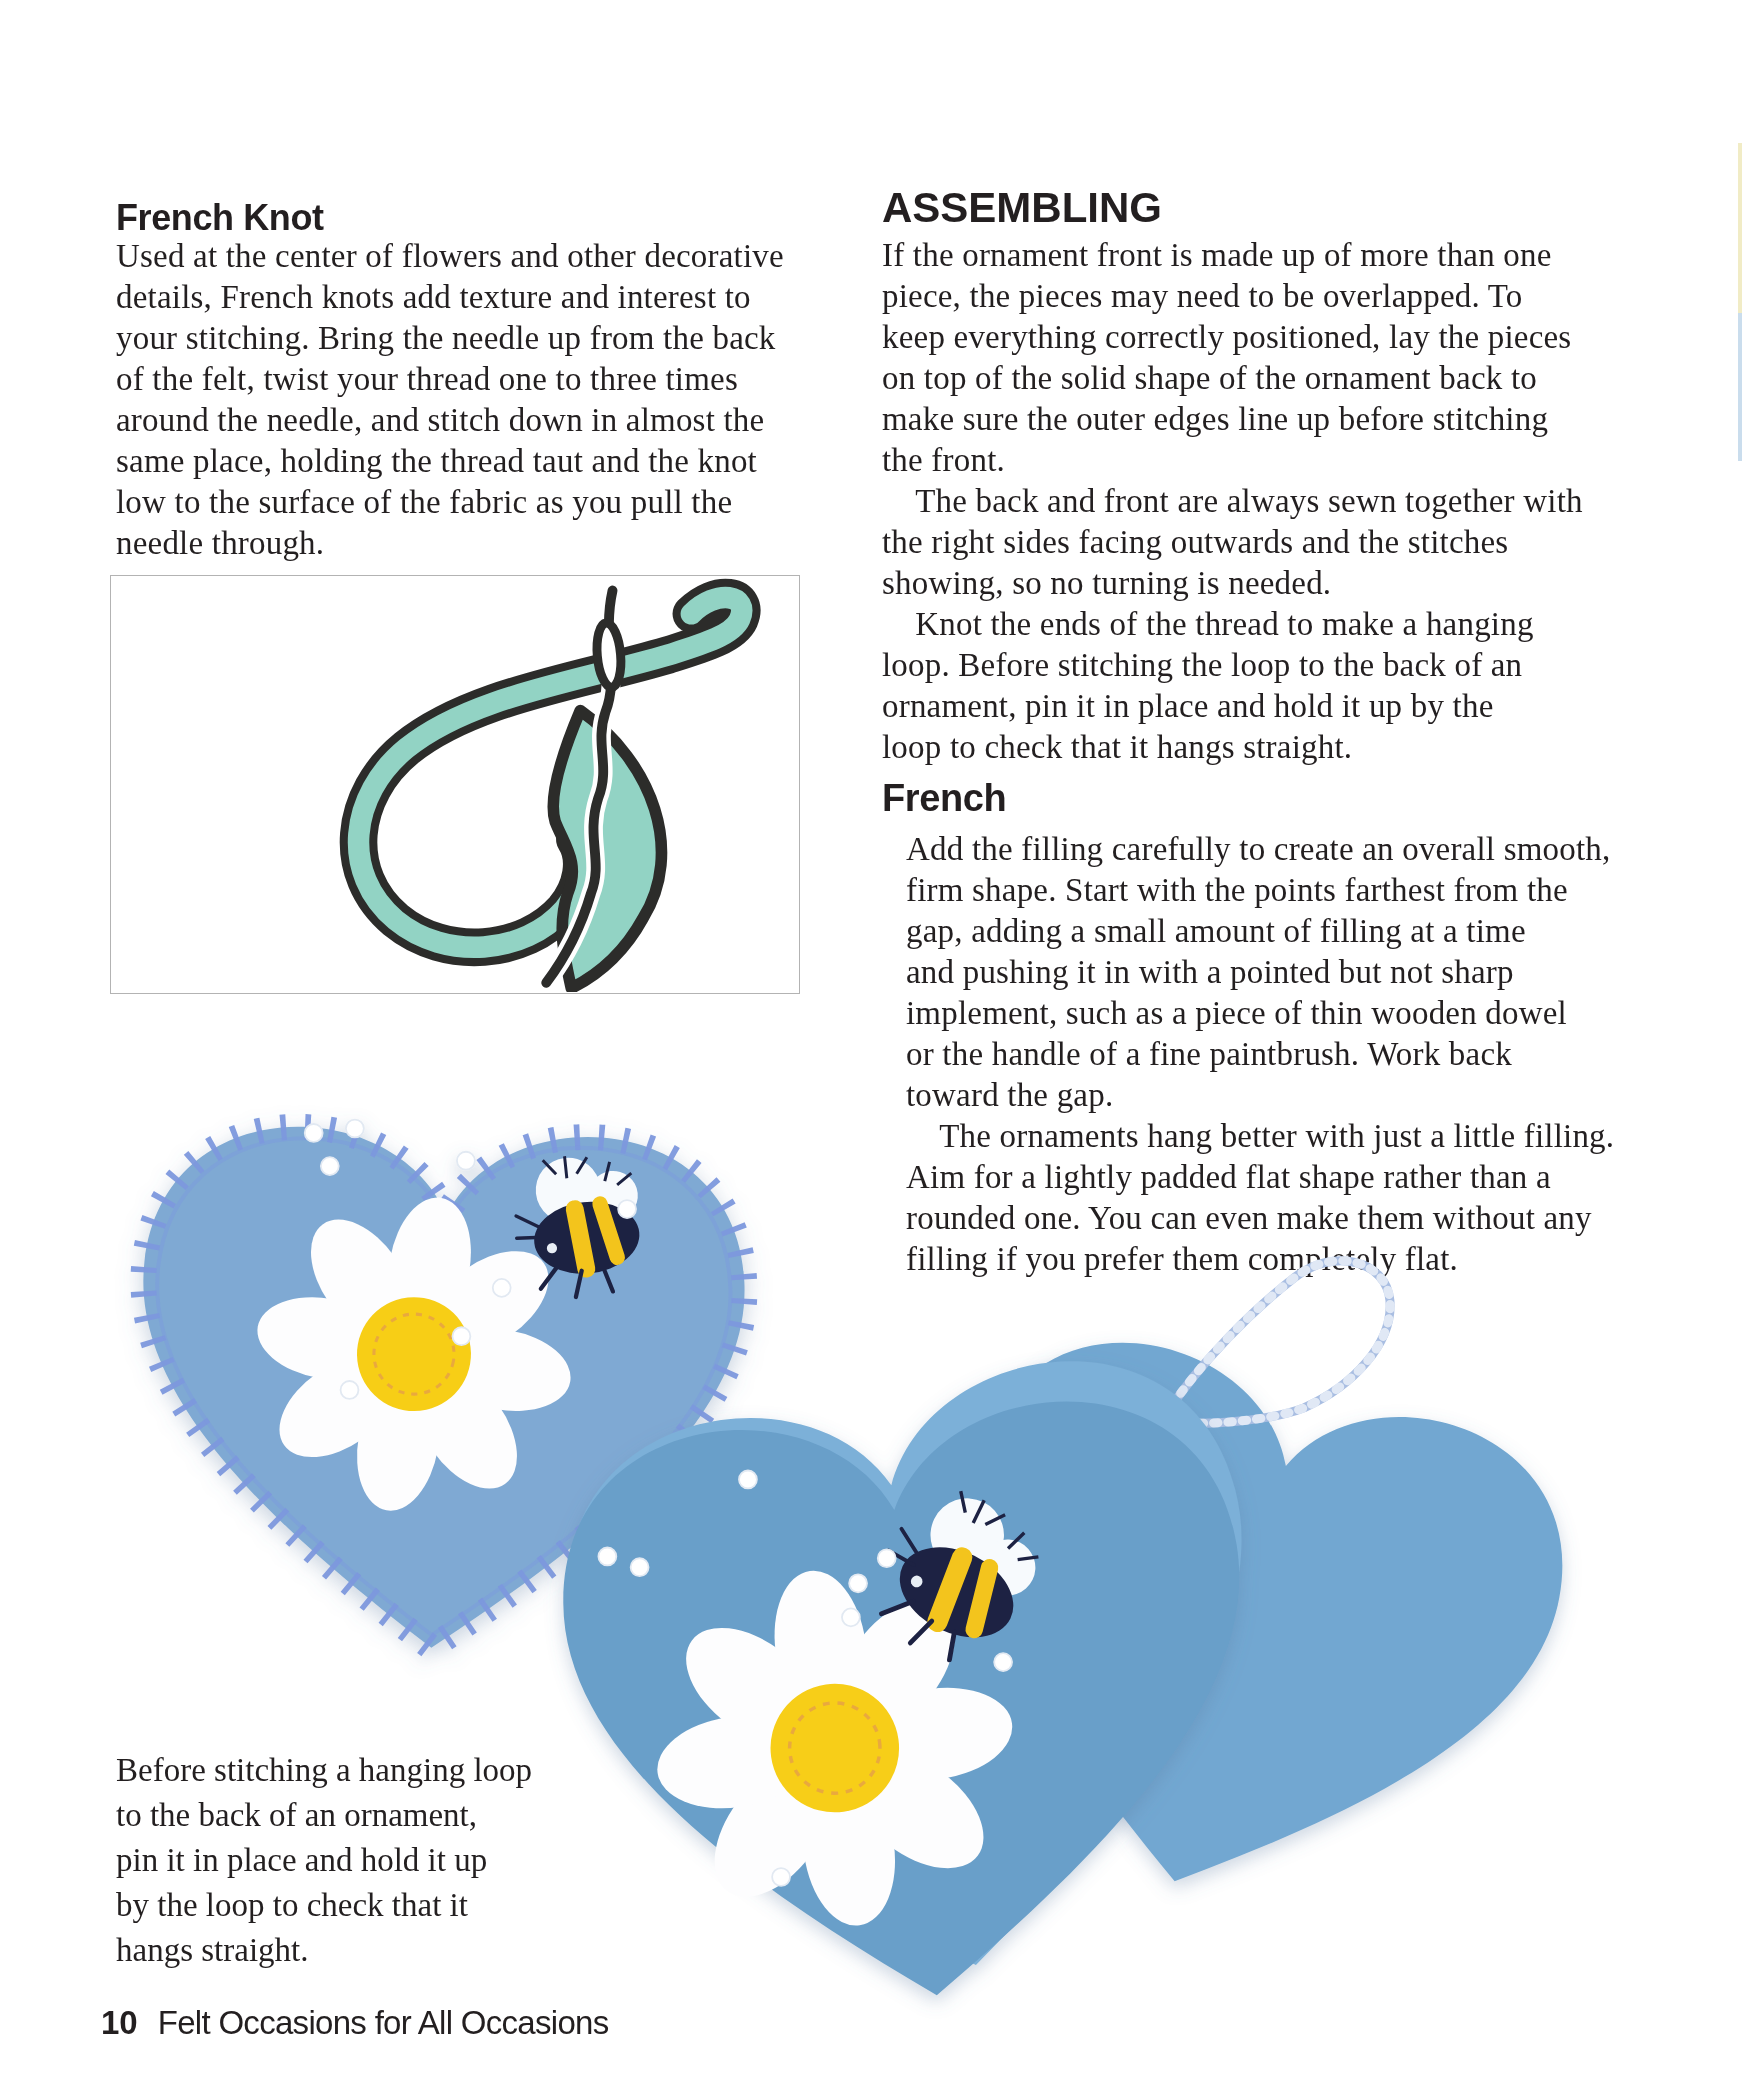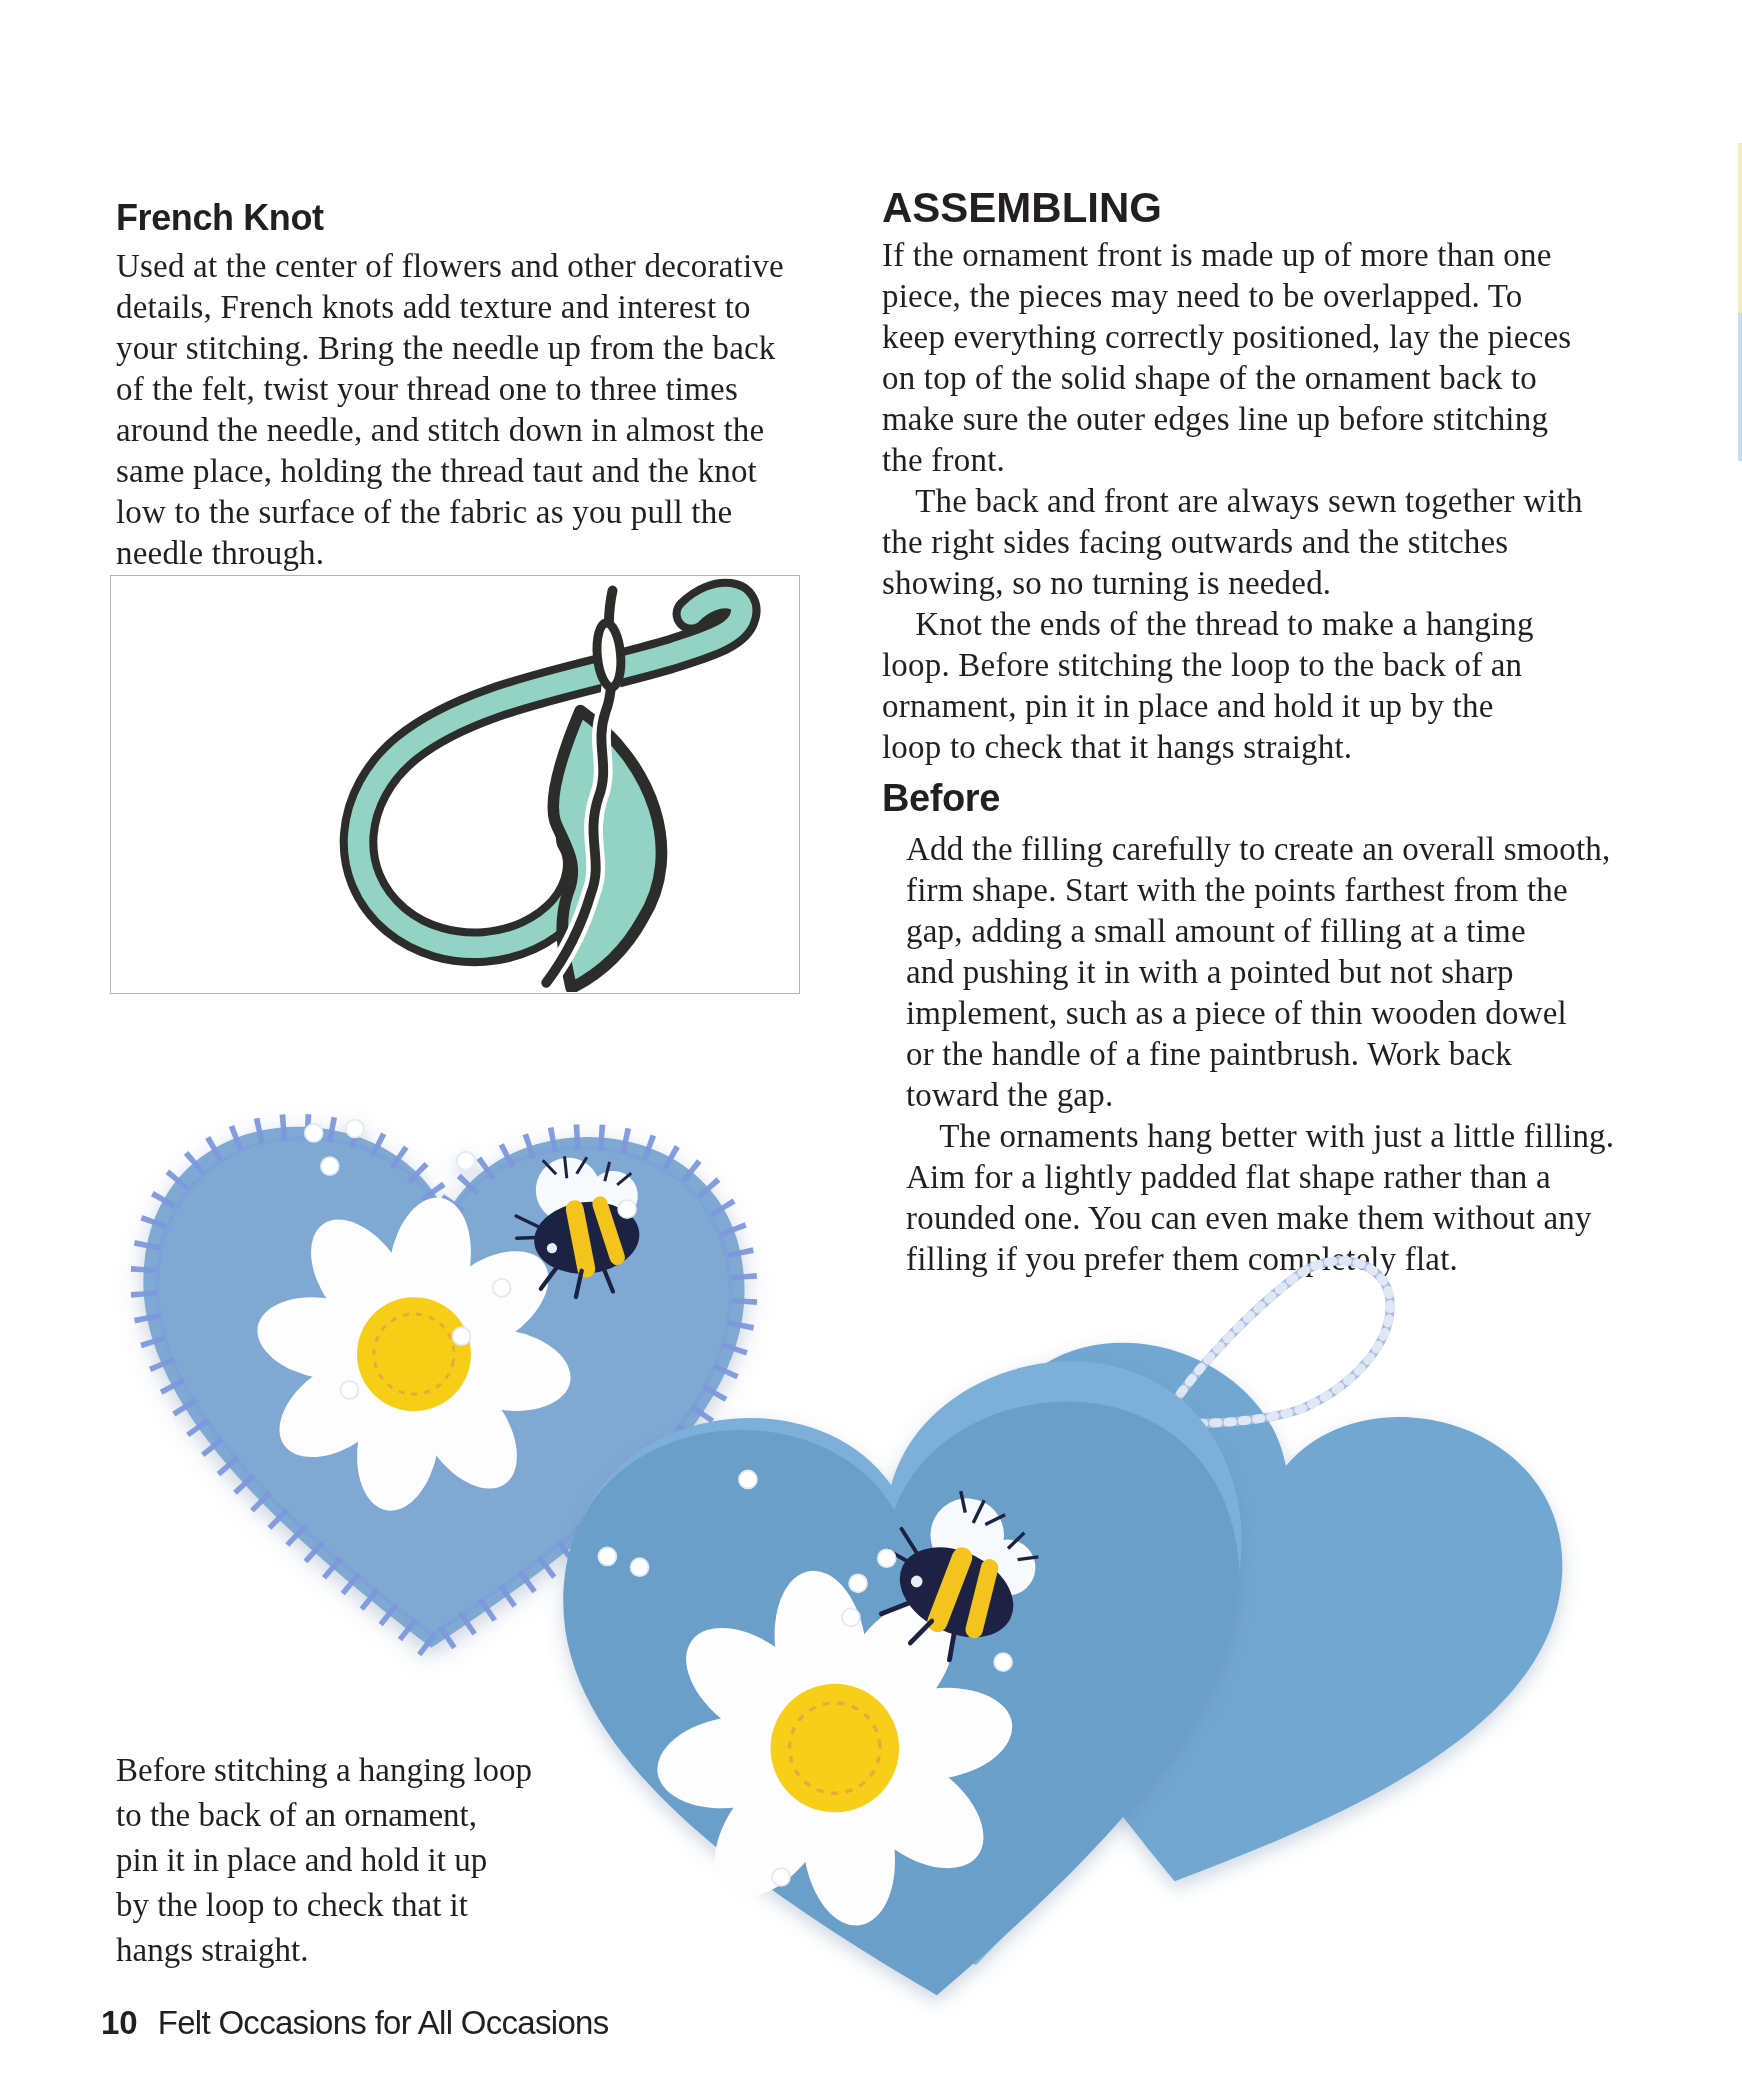--- a/index.html
+++ b/index.html
@@ -35,21 +35,21 @@
   }
   .edge-strip{width:5.4px;right:0;}
   svg{display:block;}
   .wing{fill:#f7fafd;}
 </style>
 </head>
 <body>
 
 <div class="abs heading-sans h-sub" style="left:116px;top:197px;">French Knot</div>
 
-<div class="abs serif-para" style="left:116px;top:246px;">Used at the center of flowers and other decorative
+<div class="abs serif-para" style="left:116px;top:236px;">Used at the center of flowers and other decorative
 details, French knots add texture and interest to
 your stitching. Bring the needle up from the back
 of the felt, twist your thread one to three times
 around the needle, and stitch down in almost the
 same place, holding the thread taut and the knot
 low to the surface of the fabric as you pull the
 needle through.</div>
 
 <div class="abs heading-sans h-main" style="left:882px;top:184px;">ASSEMBLING</div>
 
@@ -60,21 +60,21 @@
 make sure the outer edges line up before stitching
 the front.
  The back and front are always sewn together with
 the right sides facing outwards and the stitches
 showing, so no turning is needed.
  Knot the ends of the thread to make a hanging
 loop. Before stitching the loop to the back of an
 ornament, pin it in place and hold it up by the
 loop to check that it hangs straight.</div>
 
-<div class="abs heading-sans" style="left:882px;top:777px;font-size:38px;">Before</div>
+<div class="abs heading-sans" style="left:882px;top:777px;font-size:38px;">French</div>
 
 <div class="abs serif-para" style="left:906px;top:829px;">Add the filling carefully to create an overall smooth,
 firm shape. Start with the points farthest from the
 gap, adding a small amount of filling at a time
 and pushing it in with a pointed but not sharp
 implement, such as a piece of thin wooden dowel
 or the handle of a fine paintbrush. Work back
 toward the gap.
  The ornaments hang better with just a little filling.
 Aim for a lightly padded flat shape rather than a

